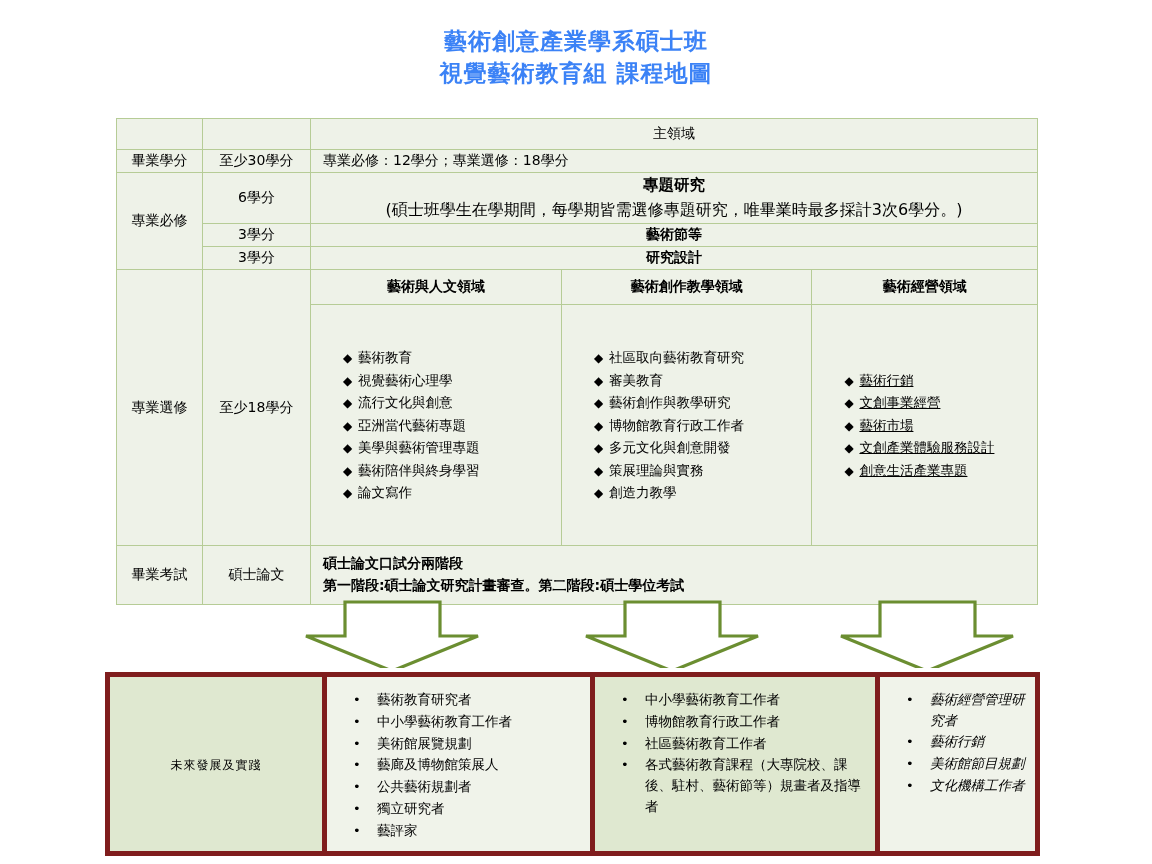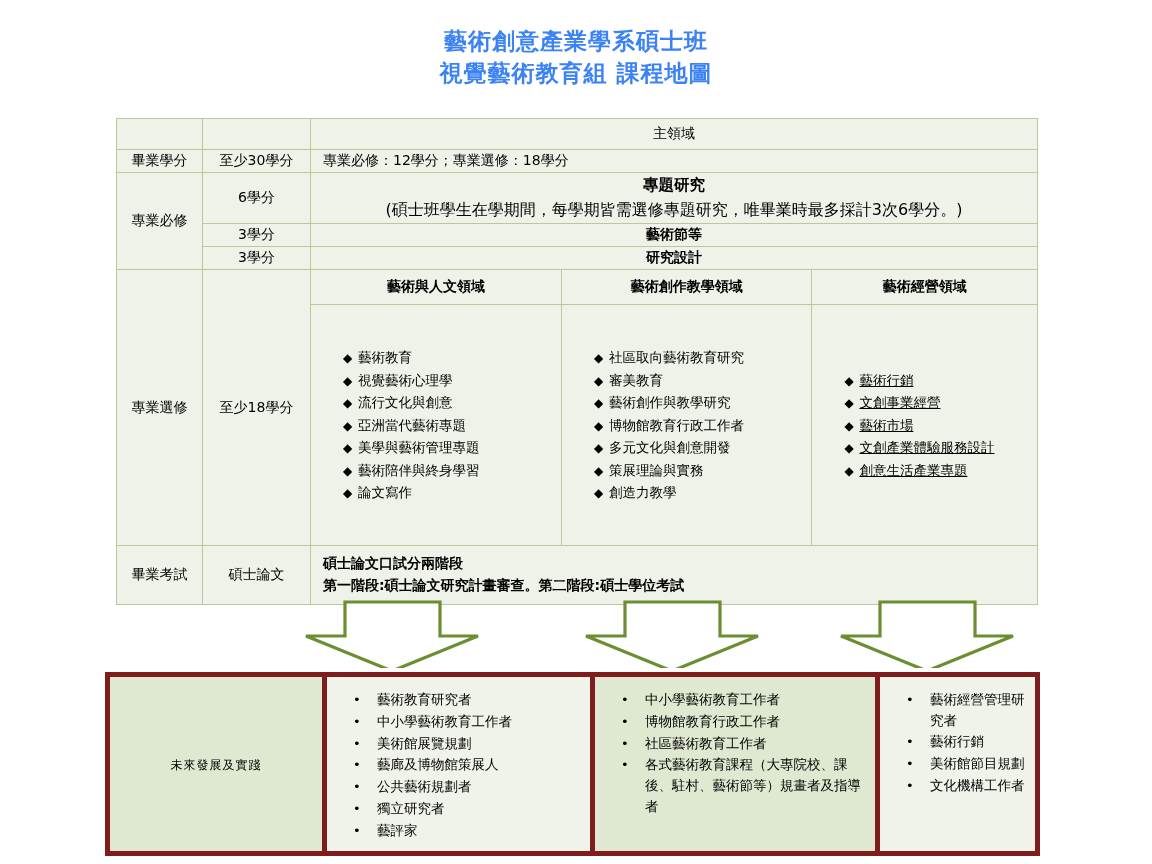--- a/index.html
+++ b/index.html
@@ -133,21 +133,21 @@
   .future-label-cell {
     width: 196px;
     background: #dfe8d0;
     vertical-align: middle !important;
     text-align: center;
     font-size: 12px;
     letter-spacing: 1px;
   }
   .fut-a { background: #f0f3ea; width: 247px; }
   .fut-b { background: #dfe8d0; width: 264px; }
-  .fut-c { background: #f0f3ea; }
+  .fut-c { background: #f0f3ea; font-style: italic; }
 
   .future-list {
     list-style: none;
     margin: 0;
     padding: 0;
   }
   .future-list li {
     font-size: 13.5px;
     line-height: 1.52;
     padding-left: 42px;

